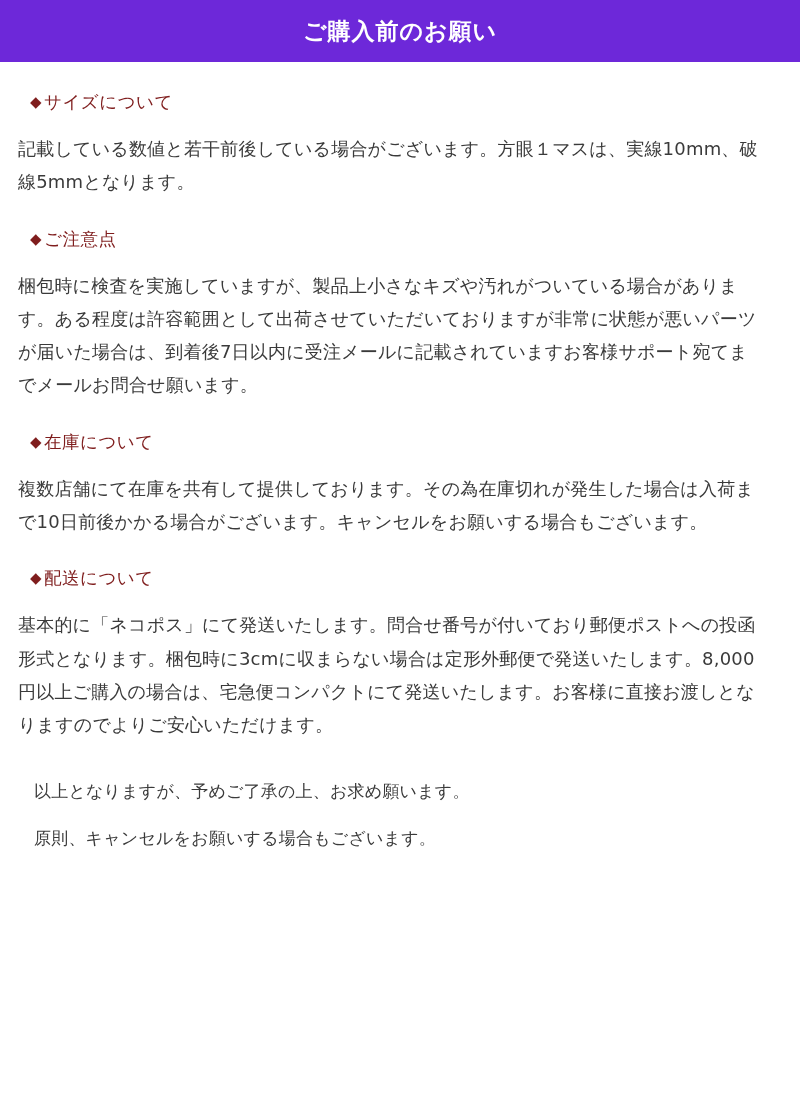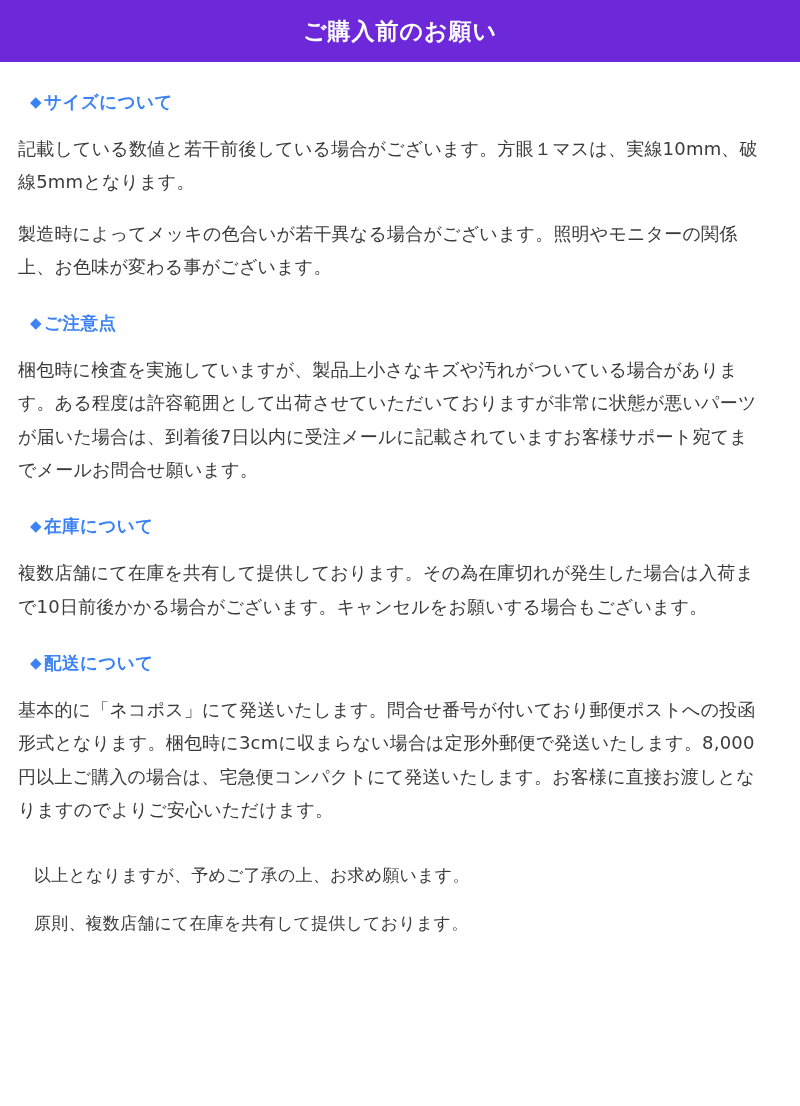--- a/index.html
+++ b/index.html
@@ -39,22 +39,22 @@
   }
   .content {
     padding: 0 18px 10px 18px;
     box-sizing: border-box;
   }
   .section {
     margin: 0;
   }
   .section-heading {
     font-size: 17.5px;
-    font-weight: bold;
-    color: #3b82f6;
+    font-weight: normal;
+    color: #7f1d1d;
     margin: 28px 0 0 12px;
     letter-spacing: 0.5px;
   }
   .section-heading .diamond {
     display: inline-block;
     margin-right: 2px;
     font-size: 15px;
     vertical-align: 1px;
   }
   .section-body {
@@ -85,38 +85,37 @@
   </div>
 
   <div class="content">
 
     <div class="section">
       <div class="section-heading"><span class="diamond">◆</span><span>サイズについて</span></div>
       <div class="section-body">記載している数値と若干前後している場合がございます。方眼１マスは、実線10mm、破線5mmとなります。</div>
     </div>
 
     <div class="section">
-      <div class="section-body">製造時によってメッキの色合いが若干異なる場合がございます。照明やモニターの関係上、お色味が変わる事がございます。</div>
     </div>
 
 
     <div class="section">
       <div class="section-heading"><span class="diamond">◆</span><span>ご注意点</span></div>
       <div class="section-body">梱包時に検査を実施していますが、製品上小さなキズや汚れがついている場合があります。ある程度は許容範囲として出荷させていただいておりますが非常に状態が悪いパーツが届いた場合は、到着後7日以内に受注メールに記載されていますお客様サポート宛てまでメールお問合せ願います。</div>
     </div>
 
     <div class="section">
       <div class="section-heading"><span class="diamond">◆</span><span>在庫について</span></div>
       <div class="section-body">複数店舗にて在庫を共有して提供しております。その為在庫切れが発生した場合は入荷まで10日前後かかる場合がございます。キャンセルをお願いする場合もございます。</div>
     </div>
 
     <div class="section">
       <div class="section-heading"><span class="diamond">◆</span><span>配送について</span></div>
       <div class="section-body">基本的に「ネコポス」にて発送いたします。問合せ番号が付いており郵便ポストへの投函形式となります。梱包時に3cmに収まらない場合は定形外郵便で発送いたします。8,000円以上ご購入の場合は、宅急便コンパクトにて発送いたします。お客様に直接お渡しとなりますのでよりご安心いただけます。</div>
     </div>
 
     <div class="closing">
       <p>以上となりますが、予めご了承の上、お求め願います。</p>
-      <p>原則、複数店舗にて在庫を共有して提供しております。</p>
+      <p>原則、キャンセルをお願いする場合もございます。</p>
     </div>
 
   </div>
 </div>
 
 </body></html>

